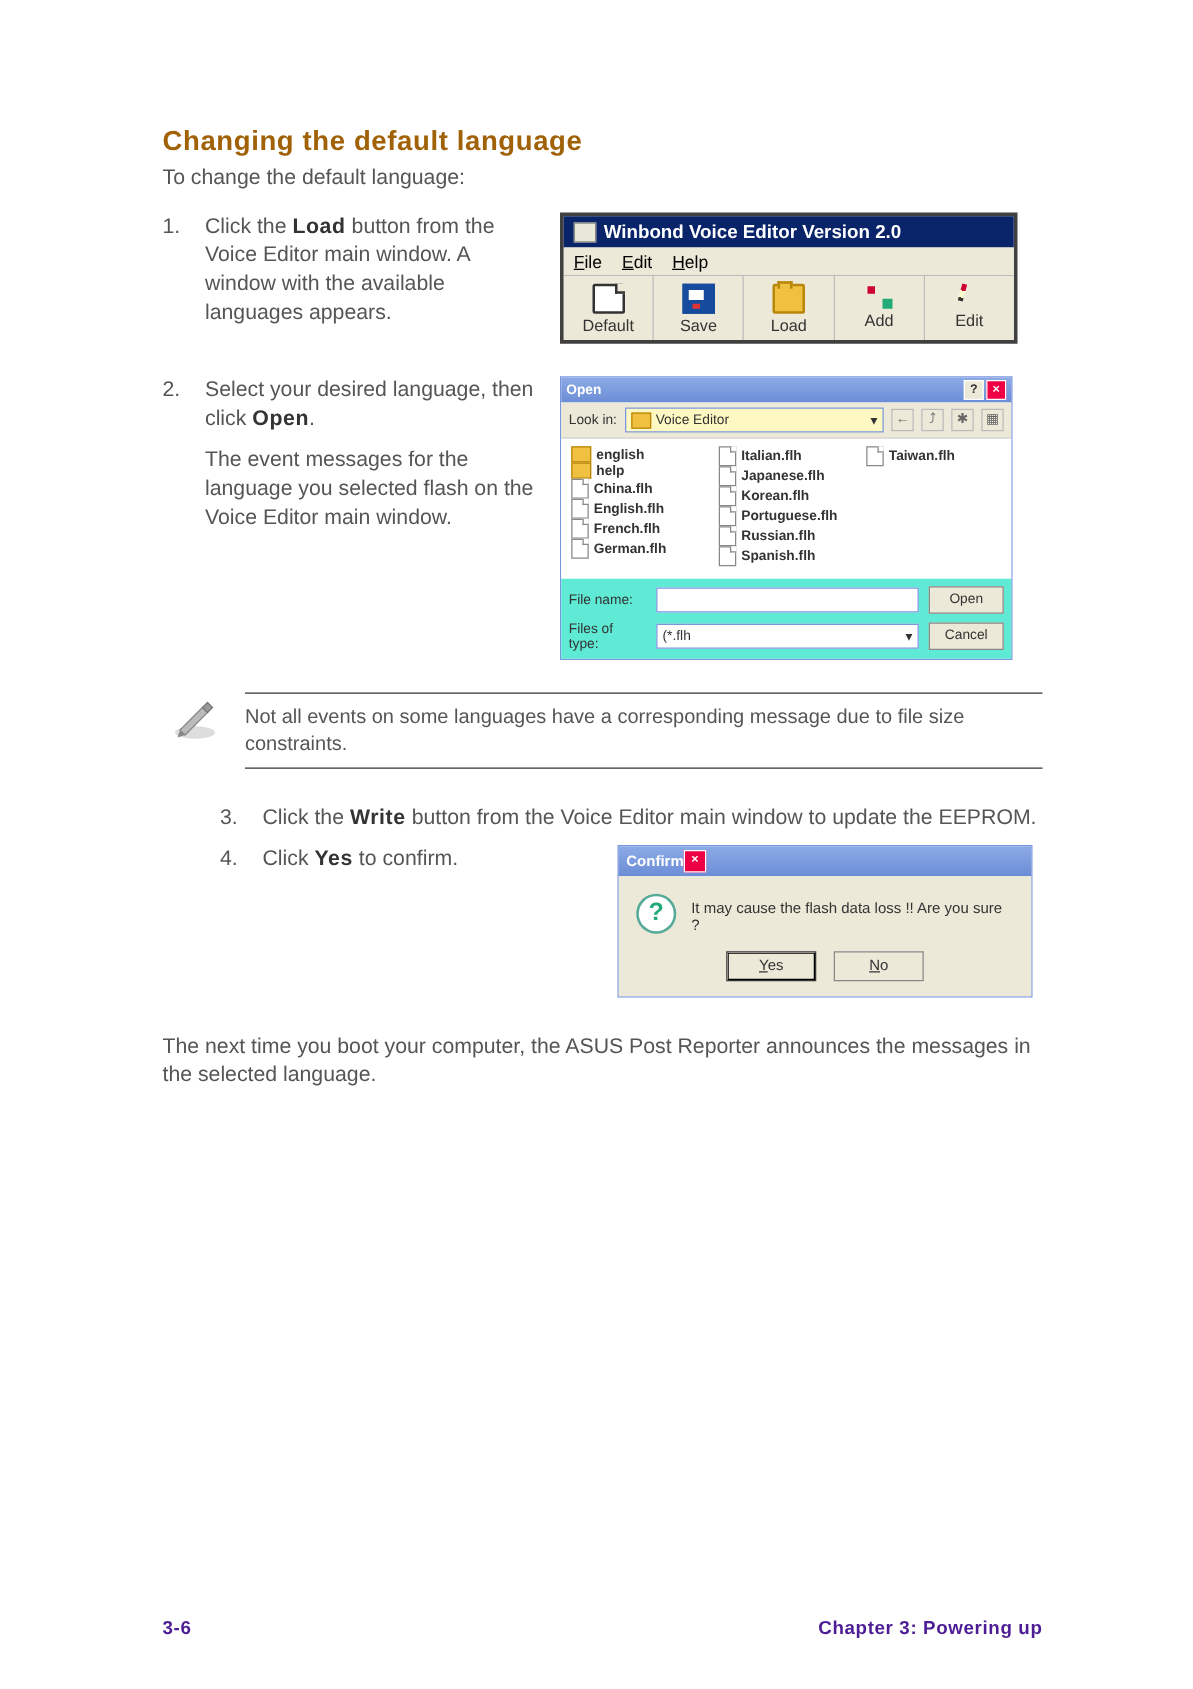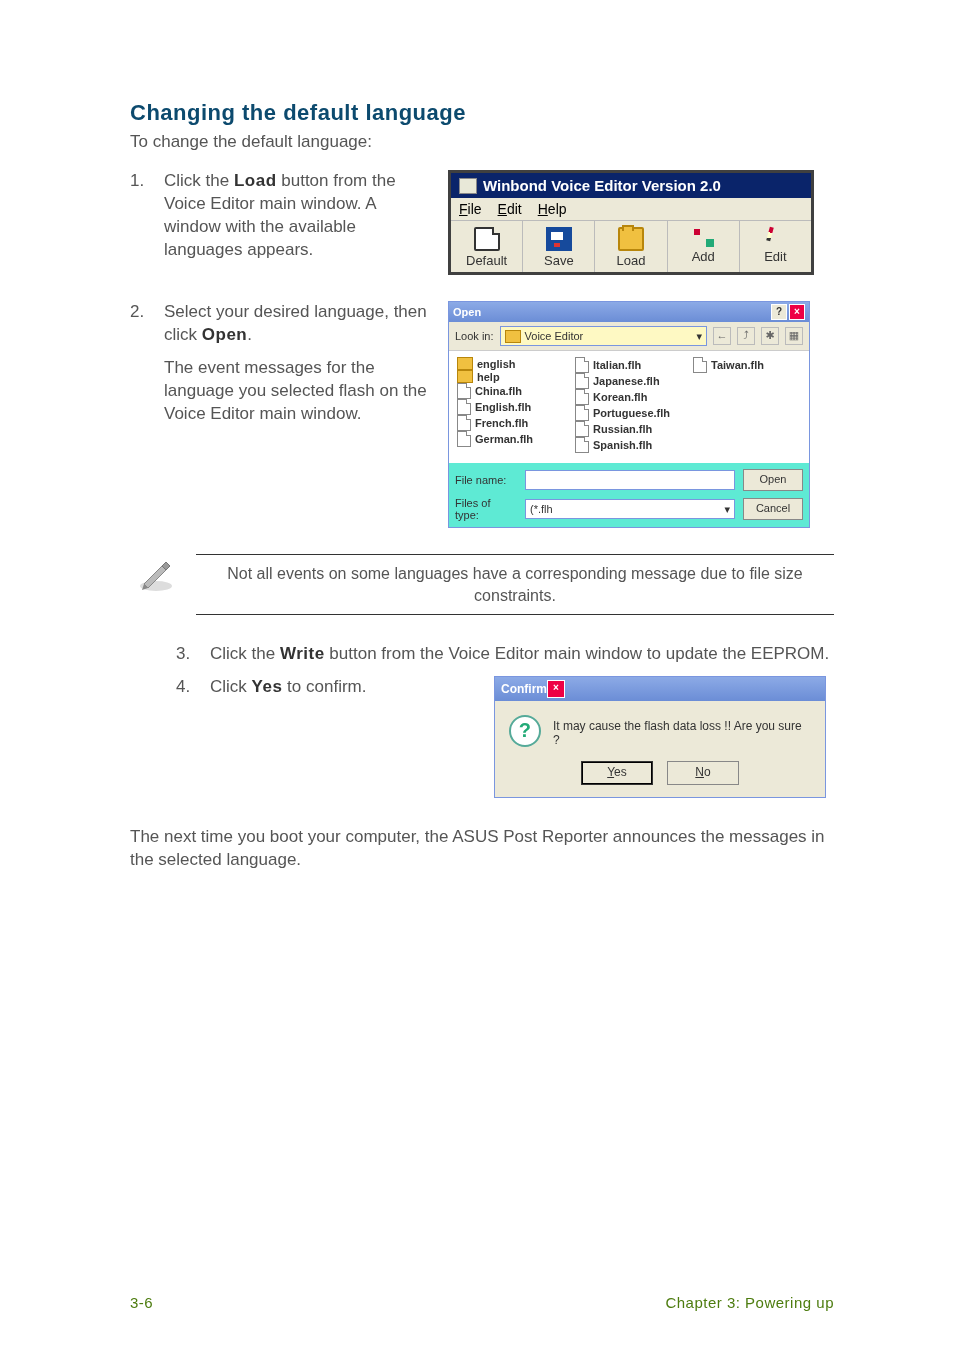--- a/index.html
+++ b/index.html
@@ -15,21 +15,21 @@
   }
   .page {
     padding: 100px 120px 40px 130px;
     box-sizing: border-box;
     height: 100%;
     position: relative;
   }
   h2.section-heading {
     font-size: 22px;
     font-weight: bold;
-    color: #0c4a6e;
+    color: #a16207;
     margin: 0 0 6px 0;
     letter-spacing: 0.5px;
   }
   .intro {
     font-size: 17px;
     color: #555;
     margin: 0 0 18px 0;
   }
   .step-row {
     display: flex;
@@ -147,21 +147,21 @@
   .dlg-bottom {
     background:#5eead4; padding:6px; display:grid; grid-template-columns: 62px 1fr 60px; gap:6px 8px; align-items:center;
   }
   .dlg-bottom label { color:#333; }
   .dlg-bottom .inp { background:#fff; border:1px solid #7a96df; height:18px; }
   .dlg-bottom .sel { background:#fff; border:1px solid #7a96df; height:18px; padding:0 4px; display:flex; align-items:center; justify-content:space-between; }
   .dlg-bottom .btn { background:#ece9d8; border:1px solid #888; height:20px; text-align:center; font-size:11px; line-height:18px; }
 
   
   .note-row {
-    display:flex; gap:20px; align-items:flex-start; margin: 18px 0 28px 0; padding-left:6px;text-align:center;
+    display:flex; gap:20px; align-items:flex-start; margin: 18px 0 28px 0; padding-left:6px;
   }
   .note-icon {
     width:40px; height:40px; flex:0 0 40px;
   }
   .note-text {
     flex:1; border-top:1px solid #333; border-bottom:1px solid #333; padding:8px 0;
     font-size:16px; color:#555; line-height:1.35;
   }
 
   
@@ -187,21 +187,21 @@
   .confirm .btn { width:70px; height:22px; background:#ece9d8; border:1px solid #888; text-align:center; line-height:20px; font-size:12px;}
   .confirm .btn.def { border:1px solid #333; box-shadow: inset 0 0 0 1px #000; }
 
   .closing {
     font-size:17px; color:#555; line-height:1.35; margin-top:28px;
   }
 
   .footer {
     position:absolute; bottom:40px; left:130px; right:120px;
     display:flex; justify-content:space-between;
-    font-size:15px; font-weight:normal; color:#4d7c0f; letter-spacing:0.5px;
+    font-size:15px; font-weight:bold; color:#4c1d95; letter-spacing:0.5px;
   }
   .right-col { display:flex; flex-direction:column; gap:20px; }
 </style>
 </head>
 <body>
 
 <div class="page">
 
   <h2 class="section-heading">Changing the default language</h2>
   <p class="intro">To change the default language:</p>

